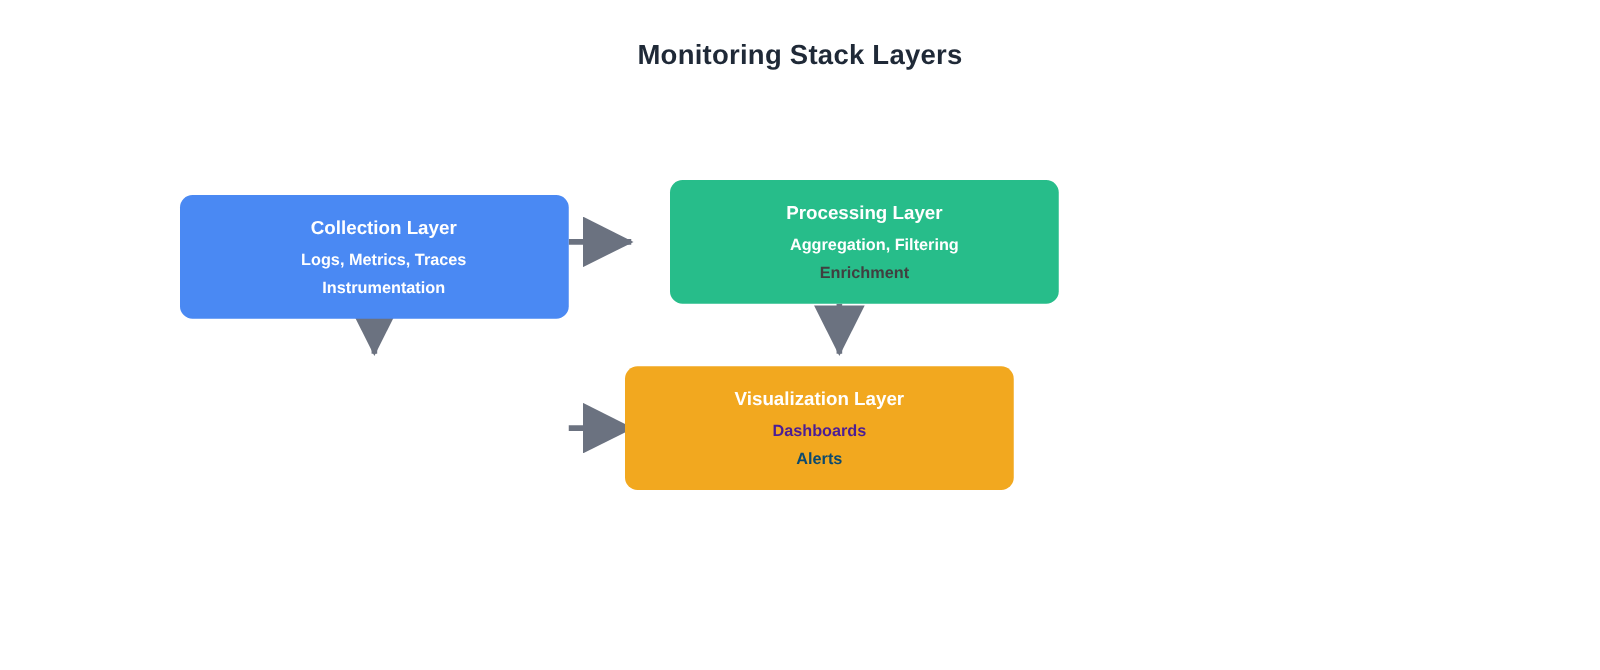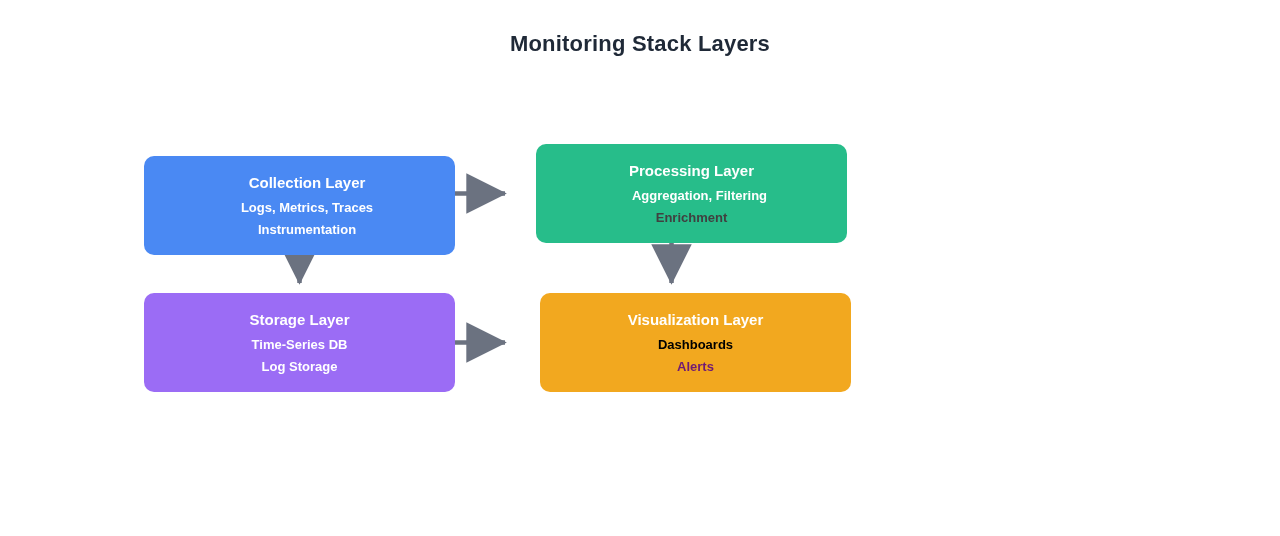--- a/index.html
+++ b/index.html
@@ -59,21 +59,21 @@
     font-weight: bold;
     line-height: 1;
     margin-bottom: 9px;
     color: #ffffff;
   }
   .node-line:last-child { margin-bottom: 0; }
 
   #node-collection    { left: 144px; top: 156px; padding-left: 15px; }
   #node-processing    { left: 536px; top: 144px; }
   #node-storage       { left: 144px; top: 293px; }
-  #node-visualization { left: 540px; top: 293px; }
+  #node-visualization { left: 500px; top: 293px; }
 
   #edges {
     position: absolute;
     left: 0; top: 0;
     width: 1280px;
     height: 536px;
     pointer-events: none;
   }
 </style>
 </head>
@@ -115,25 +115,20 @@
     <div class="node-line" style="color: rgb(255, 255, 255);">Logs, Metrics, Traces</div>
     <div class="node-line" style="color: rgb(255, 255, 255);">Instrumentation</div>
   </div>
 
   <div class="node" id="node-processing" style="background-color: rgb(39, 189, 138);">
     <div class="node-title" style="color: rgb(255, 255, 255);">Processing Layer</div>
     <div class="node-line" style="color: rgb(255, 255, 255); margin-left: 16px;">Aggregation, Filtering</div>
     <div class="node-line" style="color: #404040;">Enrichment</div>
   </div>
 
-  <div class="node" id="node-storage" style="background-color: rgb(155, 108, 245);">
-    <div class="node-title" style="color: rgb(255, 255, 255);">Storage Layer</div>
-    <div class="node-line" style="color: rgb(255, 255, 255);">Time-Series DB</div>
-    <div class="node-line" style="color: rgb(255, 255, 255);">Log Storage</div>
-  </div>
 
   <div class="node" id="node-visualization" style="background-color: rgb(242, 168, 31);">
     <div class="node-title" style="color: rgb(255, 255, 255);">Visualization Layer</div>
-    <div class="node-line" style="color: #000000;">Dashboards</div>
-    <div class="node-line" style="color: #701a75;">Alerts</div>
+    <div class="node-line" style="color: #4c1d95;">Dashboards</div>
+    <div class="node-line" style="color: #0c4a6e;">Alerts</div>
   </div>
 
 </div>
 
 </body></html>

